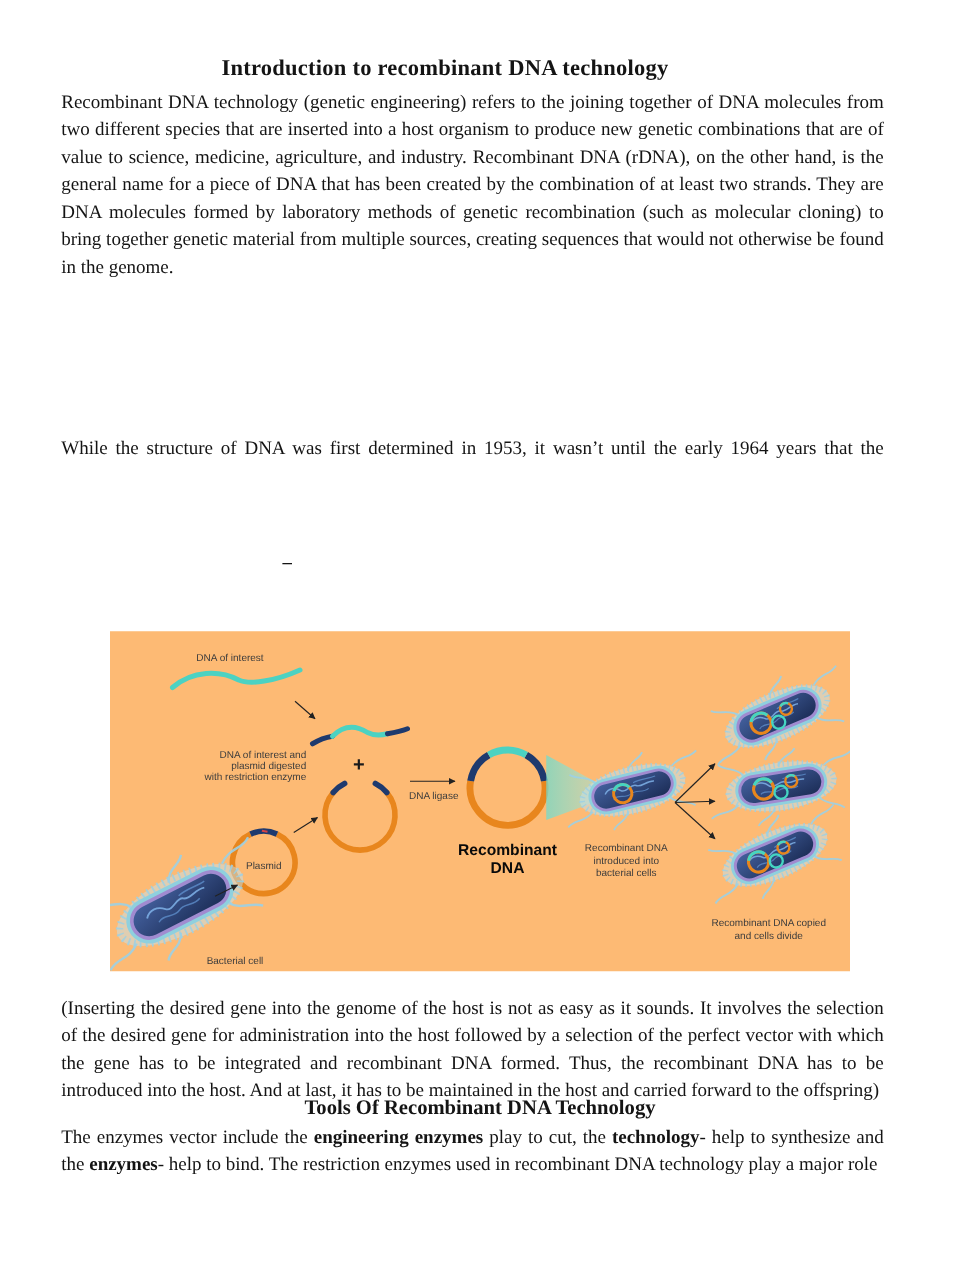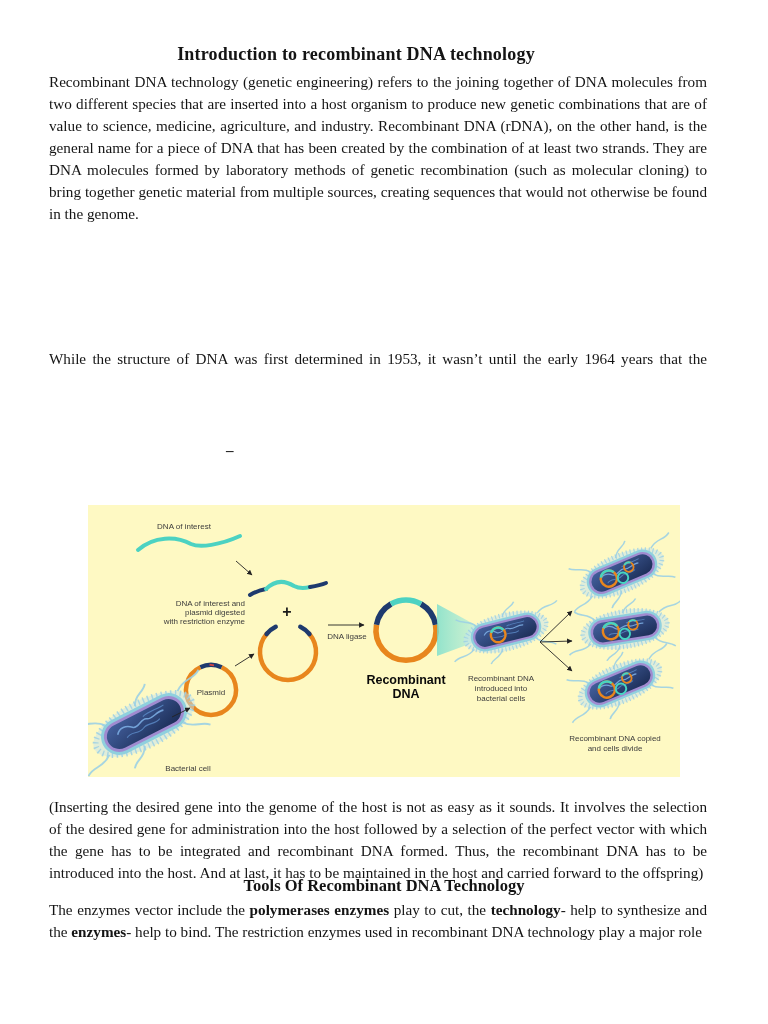--- a/index.html
+++ b/index.html
@@ -19,21 +19,21 @@
   #p-structure { top:348px; text-align-last:justify; }
   .stray-dash { position:absolute; left:226px; top:442px; font-size:15px; font-weight:bold; }
   #p-inserting { top:796px; }
   .sub-heading {
     position:absolute; top:876px; left:0; width:768px; text-align:center;
     font-weight:bold; font-size:16.5px;
   }
   #p-tools { top:899px; }
   .bseg { font-weight:bold; }
 
-  #diagram-wrap { position:absolute; left:88px; top:505px; width:592px; height:272px; background:#fef9c3; }
+  #diagram-wrap { position:absolute; left:88px; top:505px; width:592px; height:272px; background:#fdba74; }
   svg text {
     font-family:"Liberation Sans","DejaVu Sans",sans-serif;
     font-size:8px; fill:#3c3c3c;
   }
   svg text.big { font-size:12.5px; font-weight:bold; fill:#0a0a0a; }
   svg text.plus { font-size:16px; font-weight:bold; fill:#1a1a1a; }
   .arrowline { stroke:#222; stroke-width:0.9; fill:none; }
   .dnaT { stroke:#4cd2c2; stroke-width:4; fill:none; stroke-linecap:round; }
   .dnaN { stroke:#1e3a6e; stroke-width:4; fill:none; stroke-linecap:round; }
   .ringO  { fill:none; stroke:#e8861d; stroke-width:2.6; }
@@ -187,14 +187,14 @@
   <line class="arrowline" x1="84" y1="212" x2="102" y2="203" marker-end="url(#ah)"></line>
   <text x="100" y="266" text-anchor="middle">Bacterial cell</text>
 </svg>
 </div>
 
 <div class="para" id="p-inserting">(Inserting the desired gene into the genome of the host is not as easy as it sounds. It involves the selection of the desired gene for administration into the host followed by a selection of the perfect vector with which the gene has to be integrated and recombinant DNA formed. Thus, the recombinant DNA has to be introduced into the host. And at last, it has to be maintained in the host and carried forward to the offspring)</div>
 
 <div class="sub-heading">Tools Of Recombinant DNA Technology</div>
 
 <div class="para" id="p-tools">
-  <span>The enzymes vector include the </span><span class="bseg">polymerases enzymes</span><span> play to cut, the </span><span class="bseg">technology</span><span>- help to synthesize and the </span><span class="bseg">enzymes</span><span>- help to bind. The restriction enzymes used in recombinant DNA technology play a major role</span>
+  <span>The enzymes vector include the </span><span class="bseg">engineering enzymes</span><span> play to cut, the </span><span class="bseg">technology</span><span>- help to synthesize and the </span><span class="bseg">enzymes</span><span>- help to bind. The restriction enzymes used in recombinant DNA technology play a major role</span>
 </div>
 
 </body></html>

